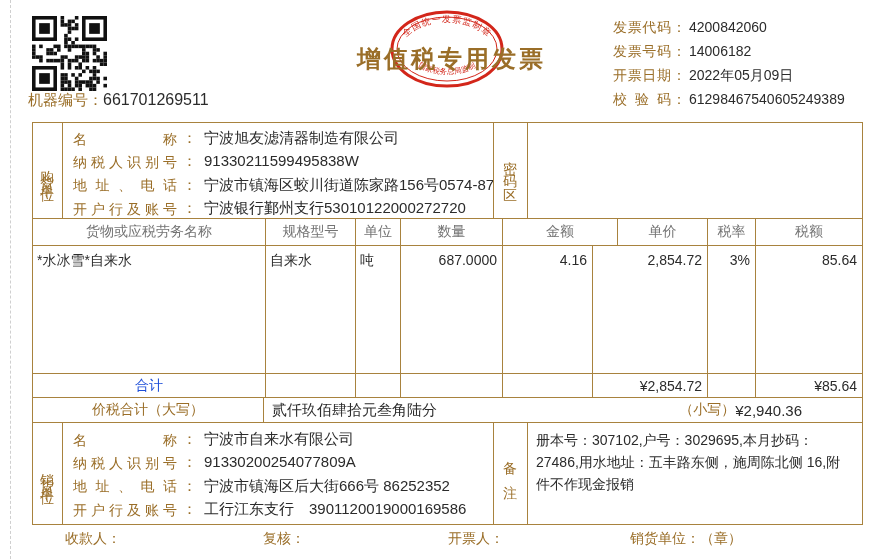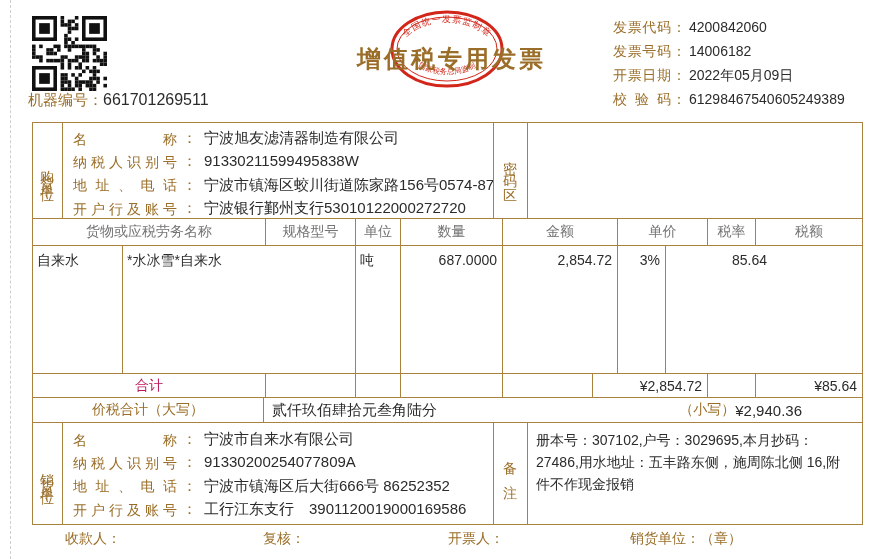--- a/index.html
+++ b/index.html
@@ -50,21 +50,21 @@
   
   .items-header{height:27px;align-items:center;}
   .items-header .cell{height:100%;display:flex;align-items:center;justify-content:center;color:#737373;font-size:14px;}
   .items-body{height:128px;}
   .items-body .cell{height:100%;padding-top:3px;font-size:14px;line-height:22px;}
   .items-total{height:24px;align-items:stretch;}
   .items-total .cell{display:flex;align-items:center;font-size:14px;}
   .c1{width:233px;} .c2{width:90px;} .c3{width:45px;} .c4{width:102px;}
   .c5{width:90px;} .c6{width:115px;} .c7{width:48px;} .c8{width:106px;}
   .tl{padding-left:4px;} .tr{text-align:right;padding-right:5px;}
-  .items-total .center{justify-content:center;color:#be185d;text-align:right;}
+  .items-total .center{justify-content:center;color:#1d4ed8;text-align:right;}
   .items-total .money{justify-content:flex-end;padding-right:5px;}
 
   
   .taxtotal{height:25px;}
   .taxtotal .label-cell{width:231px;display:flex;align-items:center;justify-content:center;color:#9a6e28;font-size:14px;}
   .taxtotal .value-cell{width:598px;display:flex;align-items:center;font-size:15px;padding-left:8px;}
   .taxtotal .words{flex:1;}
   .taxtotal .small{color:#9a6e28;font-size:14px;}
   .taxtotal .small-val{margin-right:60px;}
 
@@ -282,24 +282,25 @@
       <div class="cell c2">规格型号</div>
       <div class="cell c3">单位</div>
       <div class="cell c4">数量</div>
       <div class="cell c6">金额</div>
       <div class="cell c5">单价</div>
       <div class="cell c7">税率</div>
       <div class="cell c8">税额</div>
     </div>
 
     <div class="sec items-body">
+      <div class="cell c1 tl">*水冰雪*自来水</div>
       <div class="cell c2 tl">自来水</div>
-      <div class="cell c1 tl">*水冰雪*自来水</div>
       <div class="cell c3 tl">吨</div>
       <div class="cell c4 tr">687.0000</div>
+      <div class="cell c5 tr">4.16</div>
       <div class="cell c6 tr">2,854.72</div>
       <div class="cell c7 tr">3%</div>
       <div class="cell c8 tr">85.64</div>
     </div>
 
     <div class="sec items-total">
       <div class="cell c1 center">合计</div>
       <div class="cell c2"></div>
       <div class="cell c3"></div>
       <div class="cell c4"></div>

